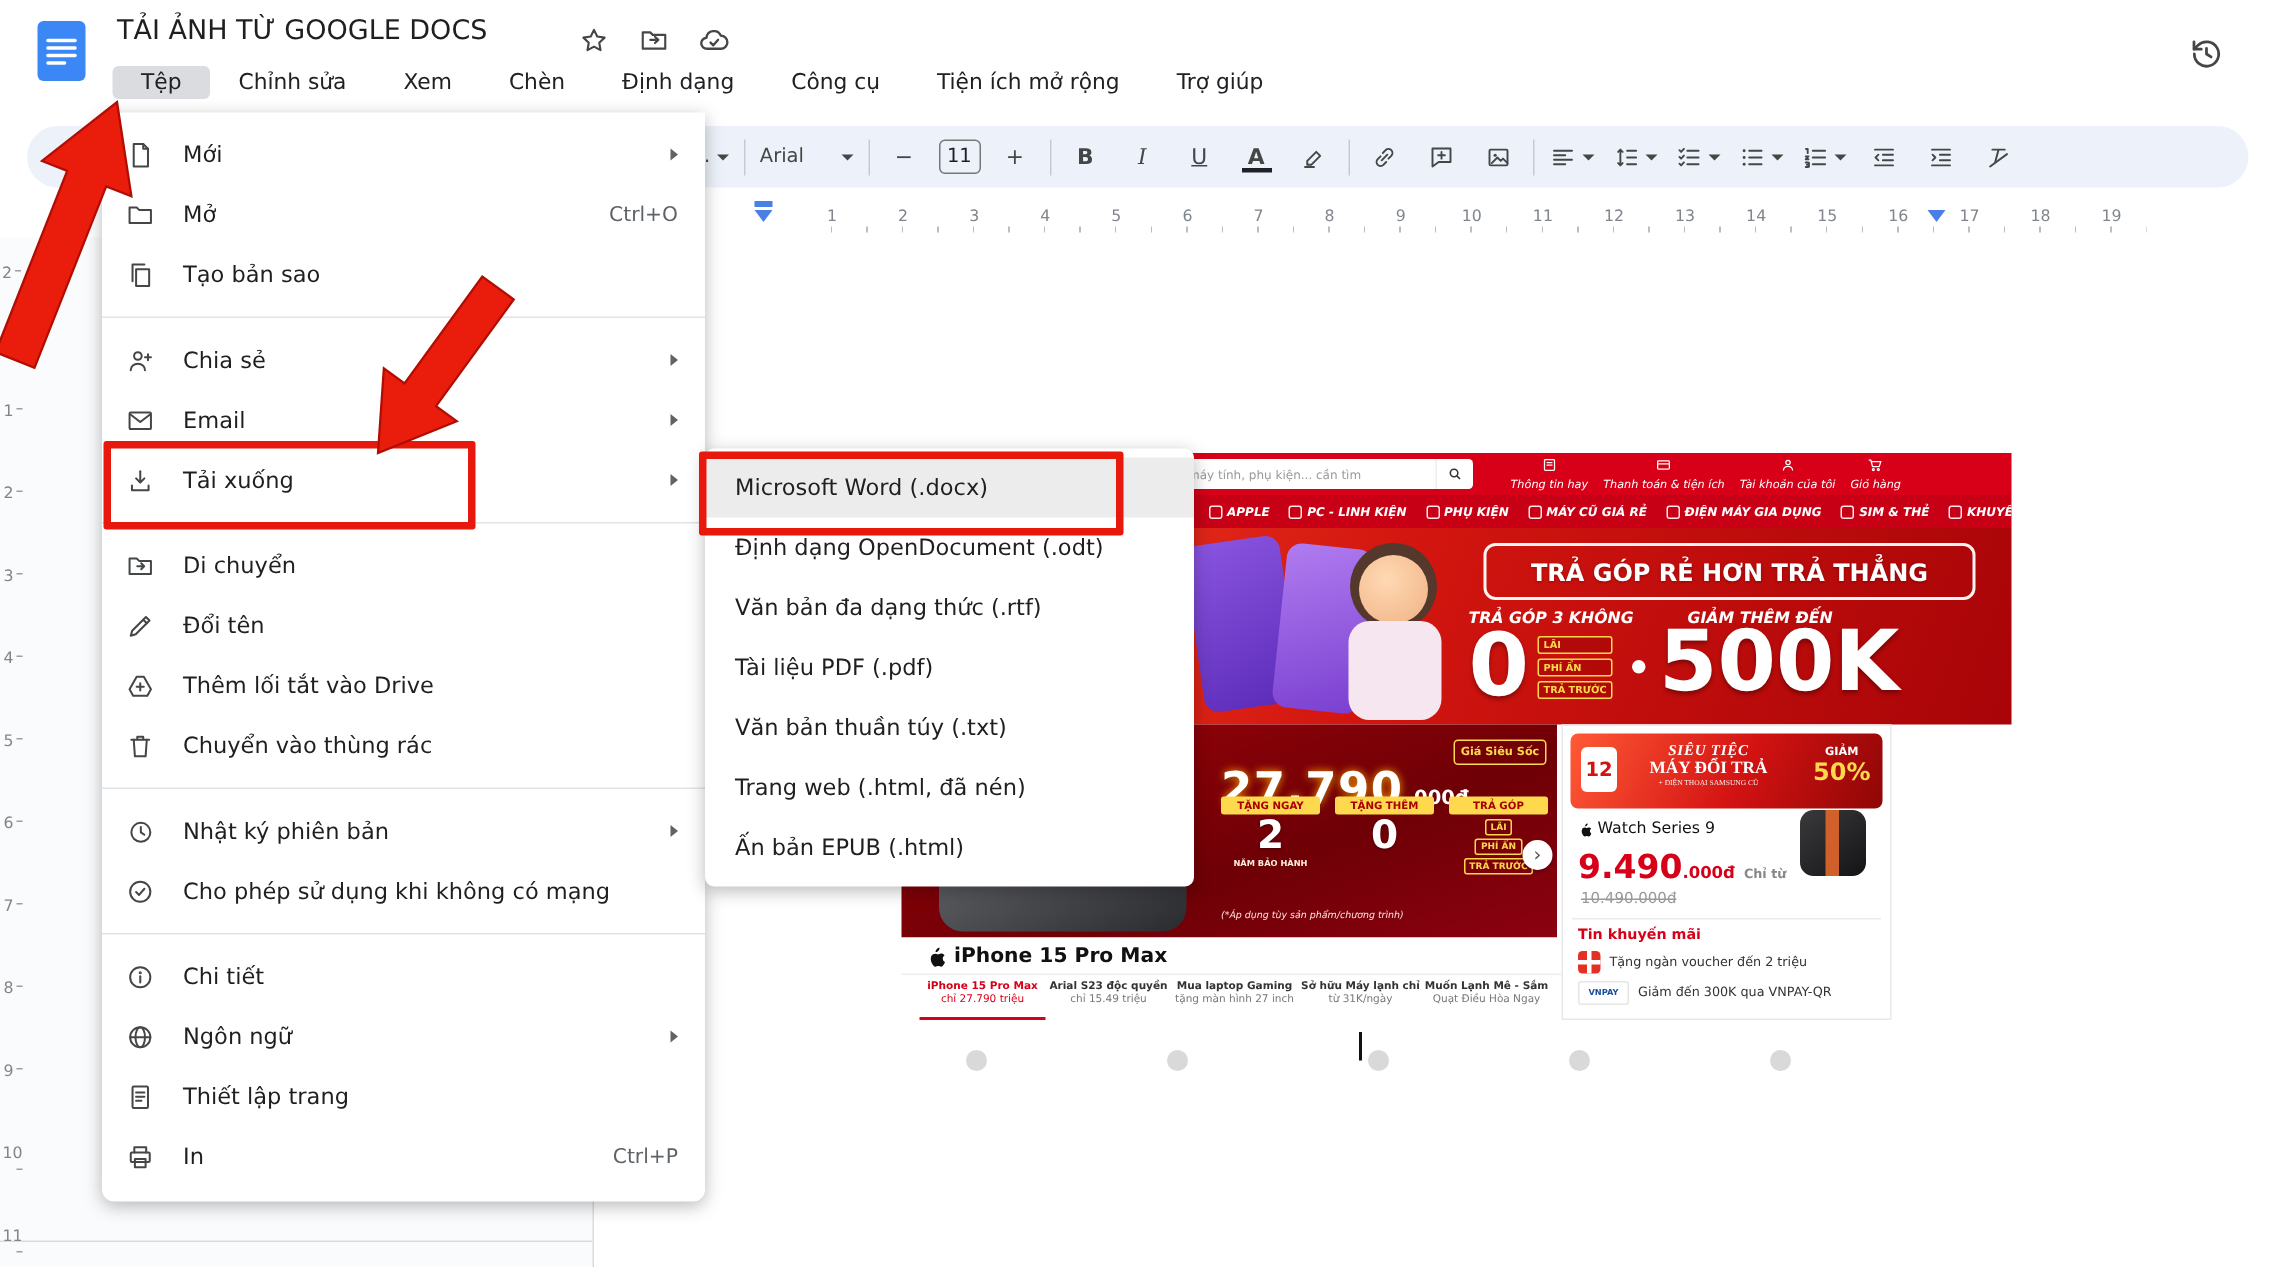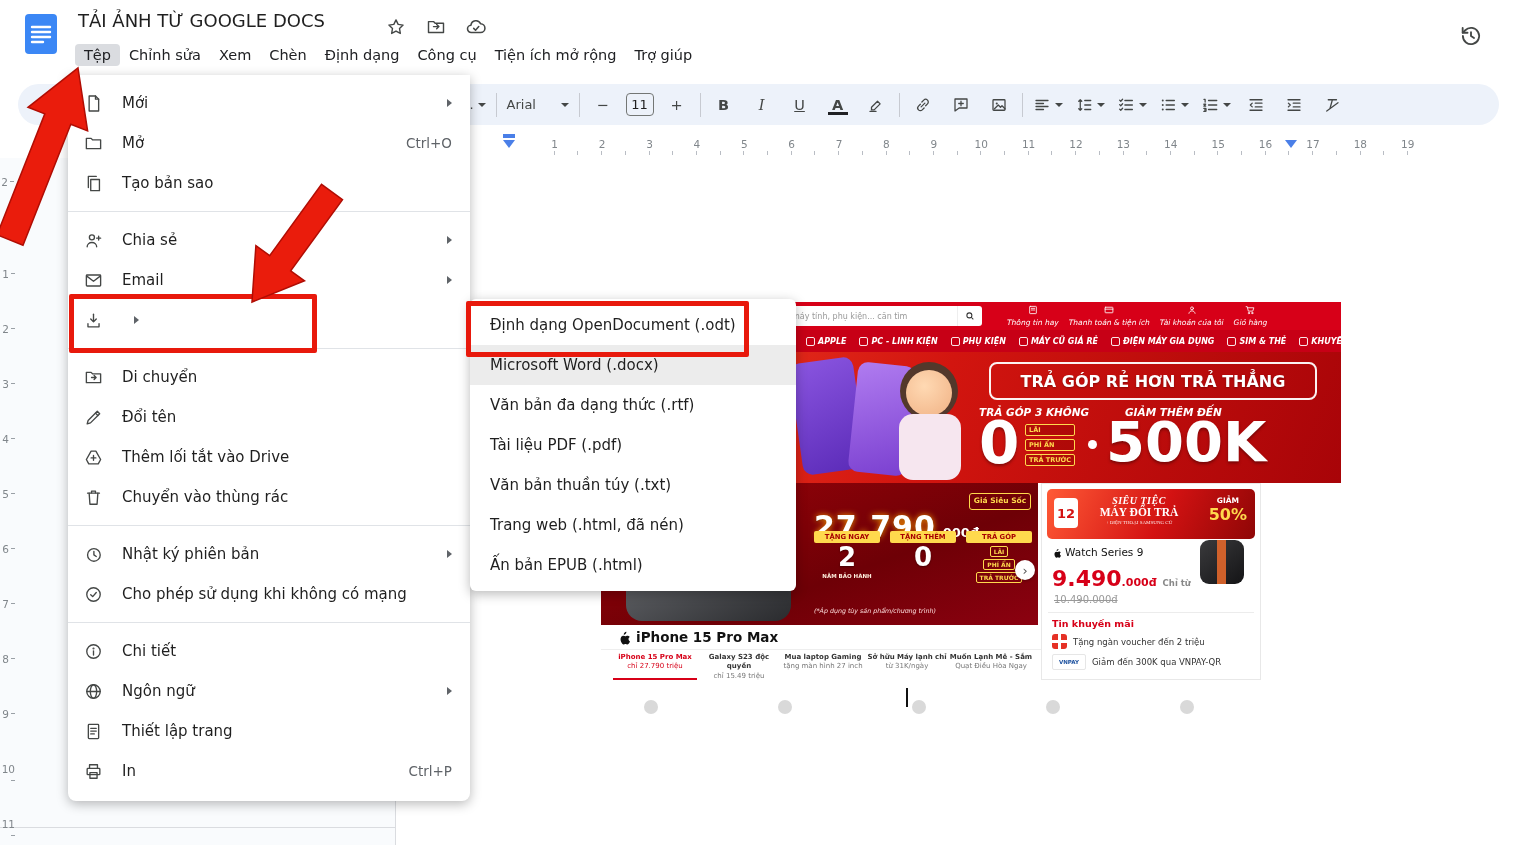--- a/index.html
+++ b/index.html
@@ -9,21 +9,21 @@
   svg.wic{stroke:#fff;fill:none;stroke-width:1.5;stroke-linecap:round;stroke-linejoin:round;}
   svg.apl{fill:#111;stroke:none;}
 
   
   #topbar{position:absolute;left:0;top:0;width:1517px;height:78px;background:#fff;}
   #docs-logo{position:absolute;left:24px;top:13px;}
   #doc-title{position:absolute;left:78px;top:10px;font-size:18px;color:#1f1f1f;white-space:nowrap;}
   .title-ic{position:absolute;top:16px;width:22px;height:22px;display:flex;align-items:center;justify-content:center;}
   #star-ic{left:385px;} #movefolder-ic{left:425px;} #cloud-ic{left:465px;}
   #menubar{position:absolute;left:75px;top:42px;height:26px;display:flex;align-items:center;}
-  .menu-item{padding:3px 9px;font-size:14.5px;color:#202124;border-radius:4px;white-space:nowrap;}
+  .menu-item{padding:3px 19px;font-size:14.5px;color:#202124;border-radius:4px;white-space:nowrap;}
   .menu-item.active{background:#dadce0;}
   #history-ic{position:absolute;left:1455px;top:20px;width:32px;height:32px;display:flex;align-items:center;justify-content:center;}
 
   
   #toolbar{position:absolute;left:18px;top:84px;width:1481px;height:41px;background:#edf2fa;border-radius:21px;}
   #tb-search{position:absolute;left:16px;top:10px;width:22px;height:22px;}
   #tb-main{position:absolute;left:437px;top:0;height:41px;display:flex;align-items:center;gap:8px;}
   .tbtn{height:28px;min-width:26px;padding:0 2px;border-radius:4px;display:flex;align-items:center;justify-content:center;color:#444746;font-size:14.5px;}
   .tbtn svg{width:18px;height:18px;}
   .tb-text{font-size:13px;color:#444746;white-space:nowrap;}
@@ -477,21 +477,21 @@
           <div id="cl-note">(*Áp dụng tùy sản phẩm/chương trình)</div>
         </div>
         <div id="cl-strip">
           <svg class="apl" viewBox="0 0 16 20">
               <path d="M11.6 3.6c.1.9-.3 1.8-.9 2.4-.6.7-1.5 1.2-2.4 1.1-.1-.9.4-1.8.9-2.4.6-.7 1.6-1.2 2.4-1.1zM14.2 12.6c0-1.8 1.5-2.7 1.6-2.7-.9-1.3-2.2-1.4-2.7-1.5-1.1-.1-2.2.7-2.8.7-.6 0-1.5-.7-2.4-.6-1.2 0-2.4.7-3 1.8-1.3 2.2-.3 5.5.9 7.3.6.9 1.3 1.9 2.3 1.8.9 0 1.3-.6 2.4-.6s1.4.6 2.4.6c1 0 1.6-.9 2.2-1.8.7-1 1-2 1-2.1-.1 0-1.9-.8-1.9-2.9z"></path>
             </svg>
           <span>iPhone 15 Pro Max</span>
         </div>
         <div id="bottom-tabs">
           <div class="btab active"><b>iPhone 15 Pro Max</b><i>chỉ 27.790 triệu</i></div>
-          <div class="btab"><b>Galaxy S23 độc quyền</b><i>chỉ 15.49 triệu</i></div>
+          <div class="btab"><b>Arial S23 độc quyền</b><i>chỉ 15.49 triệu</i></div>
           <div class="btab"><b>Mua laptop Gaming</b><i>tặng màn hình 27 inch</i></div>
           <div class="btab"><b>Sở hữu Máy lạnh chỉ</b><i>từ 31K/ngày</i></div>
           <div class="btab"><b>Muốn Lạnh Mê - Sắm</b><i>Quạt Điều Hòa Ngay</i></div>
         </div>
         <div id="card-right">
           <div id="cr-banner">
             <div id="cr-date">12</div>
             <div id="cr-bt">
               <span class="t1">SIÊU TIỆC</span>
               <span class="t2">MÁY ĐỔI TRẢ</span>
@@ -604,20 +604,21 @@
       <span class="mi-caret"></span>
     </div>
     <div class="mi">
       <span class="mi-ic">
           <svg class="ic" viewBox="0 0 24 24">
             <path d="M12 4v9"></path>
             <path d="M8.5 10 12 13.5 15.5 10"></path>
             <path d="M5 16v4h14v-4"></path>
           </svg>
         </span>
+      <span class="mi-label">Tải xuống</span>
       <span class="mi-caret"></span>
     </div>
     <div class="msep"></div>
     <div class="mi">
       <span class="mi-ic">
           <svg class="ic" viewBox="0 0 24 24">
             <path d="M3 5.5h6l2 2h10v11H3z"></path>
             <path d="M9.5 12H15M12.8 9.5 15.3 12l-2.5 2.5"></path>
           </svg>
         </span>
@@ -709,25 +710,25 @@
             <rect x="4" y="8" width="16" height="8" rx="1"></rect>
             <rect x="7.5" y="13.5" width="9" height="7"></rect>
           </svg>
         </span>
       <span class="mi-label">In</span>
       <span class="mi-short">Ctrl+P</span>
     </div>
   </div>
 
   <div id="dl-submenu">
+    <div class="smi sel">
+        <span>Microsoft Word (.docx)</span>
+      </div>
     <div class="smi">
         <span>Định dạng OpenDocument (.odt)</span>
-      </div>
-    <div class="smi sel">
-        <span>Microsoft Word (.docx)</span>
       </div>
     <div class="smi">
         <span>Văn bản đa dạng thức (.rtf)</span>
       </div>
     <div class="smi">
         <span>Tài liệu PDF (.pdf)</span>
       </div>
     <div class="smi">
         <span>Văn bản thuần túy (.txt)</span>
       </div>

